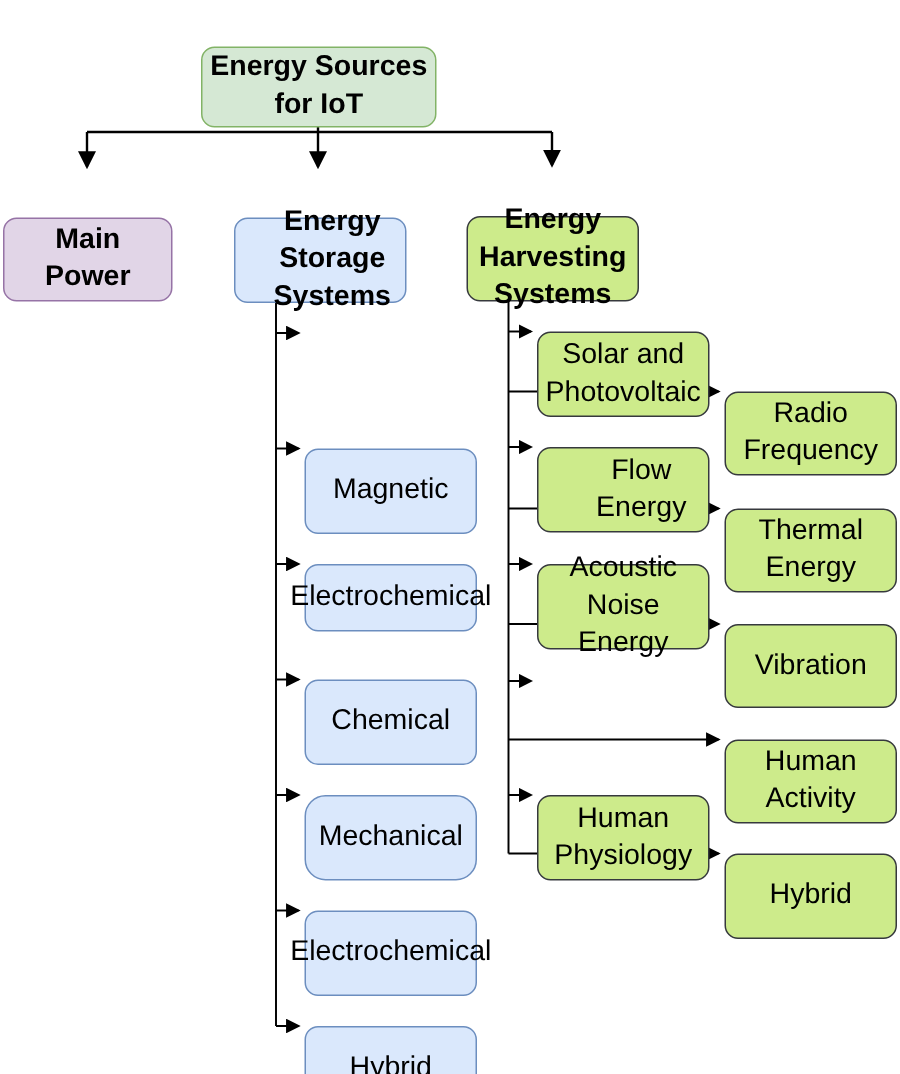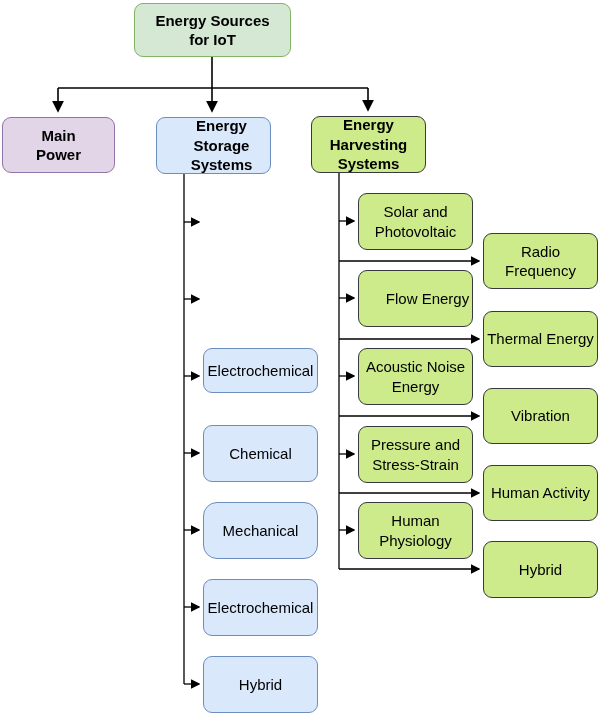--- a/index.html
+++ b/index.html
@@ -29,22 +29,23 @@
 
   .node {
     position: absolute;
     display: flex;
     align-items: center;
     justify-content: center;
     text-align: center;
     border: 1px solid #000;
     border-radius: 9px;
     color: #000;
-    font-size: 15px;
+    font-size: 19px;
     line-height: 1.3;
+    margin-top: 28px;
   }
   .node span { white-space: pre-line; display: block; }
 
   .title { font-weight: bold; }
 
   .style-root   { background: var(--root-fill, #d5e8d4);  border-color: var(--root-stroke, #82b366); }
   .style-purple { background: var(--purple-fill, #e1d5e7); border-color: var(--purple-stroke, #9673a6); }
   .style-blue   { background: var(--blue-fill, #dae8fc);   border-color: var(--blue-stroke, #6c8ebf); }
   .style-green  { background: var(--green-fill, #cdeb8b);  border-color: var(--green-stroke, #36393d); }
 
@@ -126,20 +127,23 @@
   <div class="node title style-blue pos-storage">
     <span>Energy Storage
 Systems</span>
   </div>
   <div class="node title style-green pos-harvesting">
     <span>Energy
 Harvesting
 Systems</span>
   </div>
 
+  <div class="node style-blue pos-magnetic">
+    <span>Magnetic</span>
+  </div>
   <div class="node style-blue pos-electrochemical">
     <span>Electrochemical</span>
   </div>
   <div class="node style-blue pos-chemical">
     <span>Chemical</span>
   </div>
   <div class="node style-blue pos-mechanical">
     <span>Mechanical</span>
   </div>
   <div class="node style-blue pos-electrothermal">
@@ -153,24 +157,20 @@
     <span>Solar and
 Photovoltaic</span>
   </div>
   <div class="node style-green pos-flow">
     <span>Flow Energy</span>
   </div>
   <div class="node style-green pos-acoustic">
     <span>Acoustic Noise
 Energy</span>
   </div>
-  <div class="node style-green pos-pressure">
-    <span>Pressure and
-Stress-Strain</span>
-  </div>
   <div class="node style-green pos-physiology">
     <span>Human
 Physiology</span>
   </div>
 
   <div class="node style-green pos-radio">
     <span>Radio
 Frequency</span>
   </div>
   <div class="node style-green pos-thermal">

